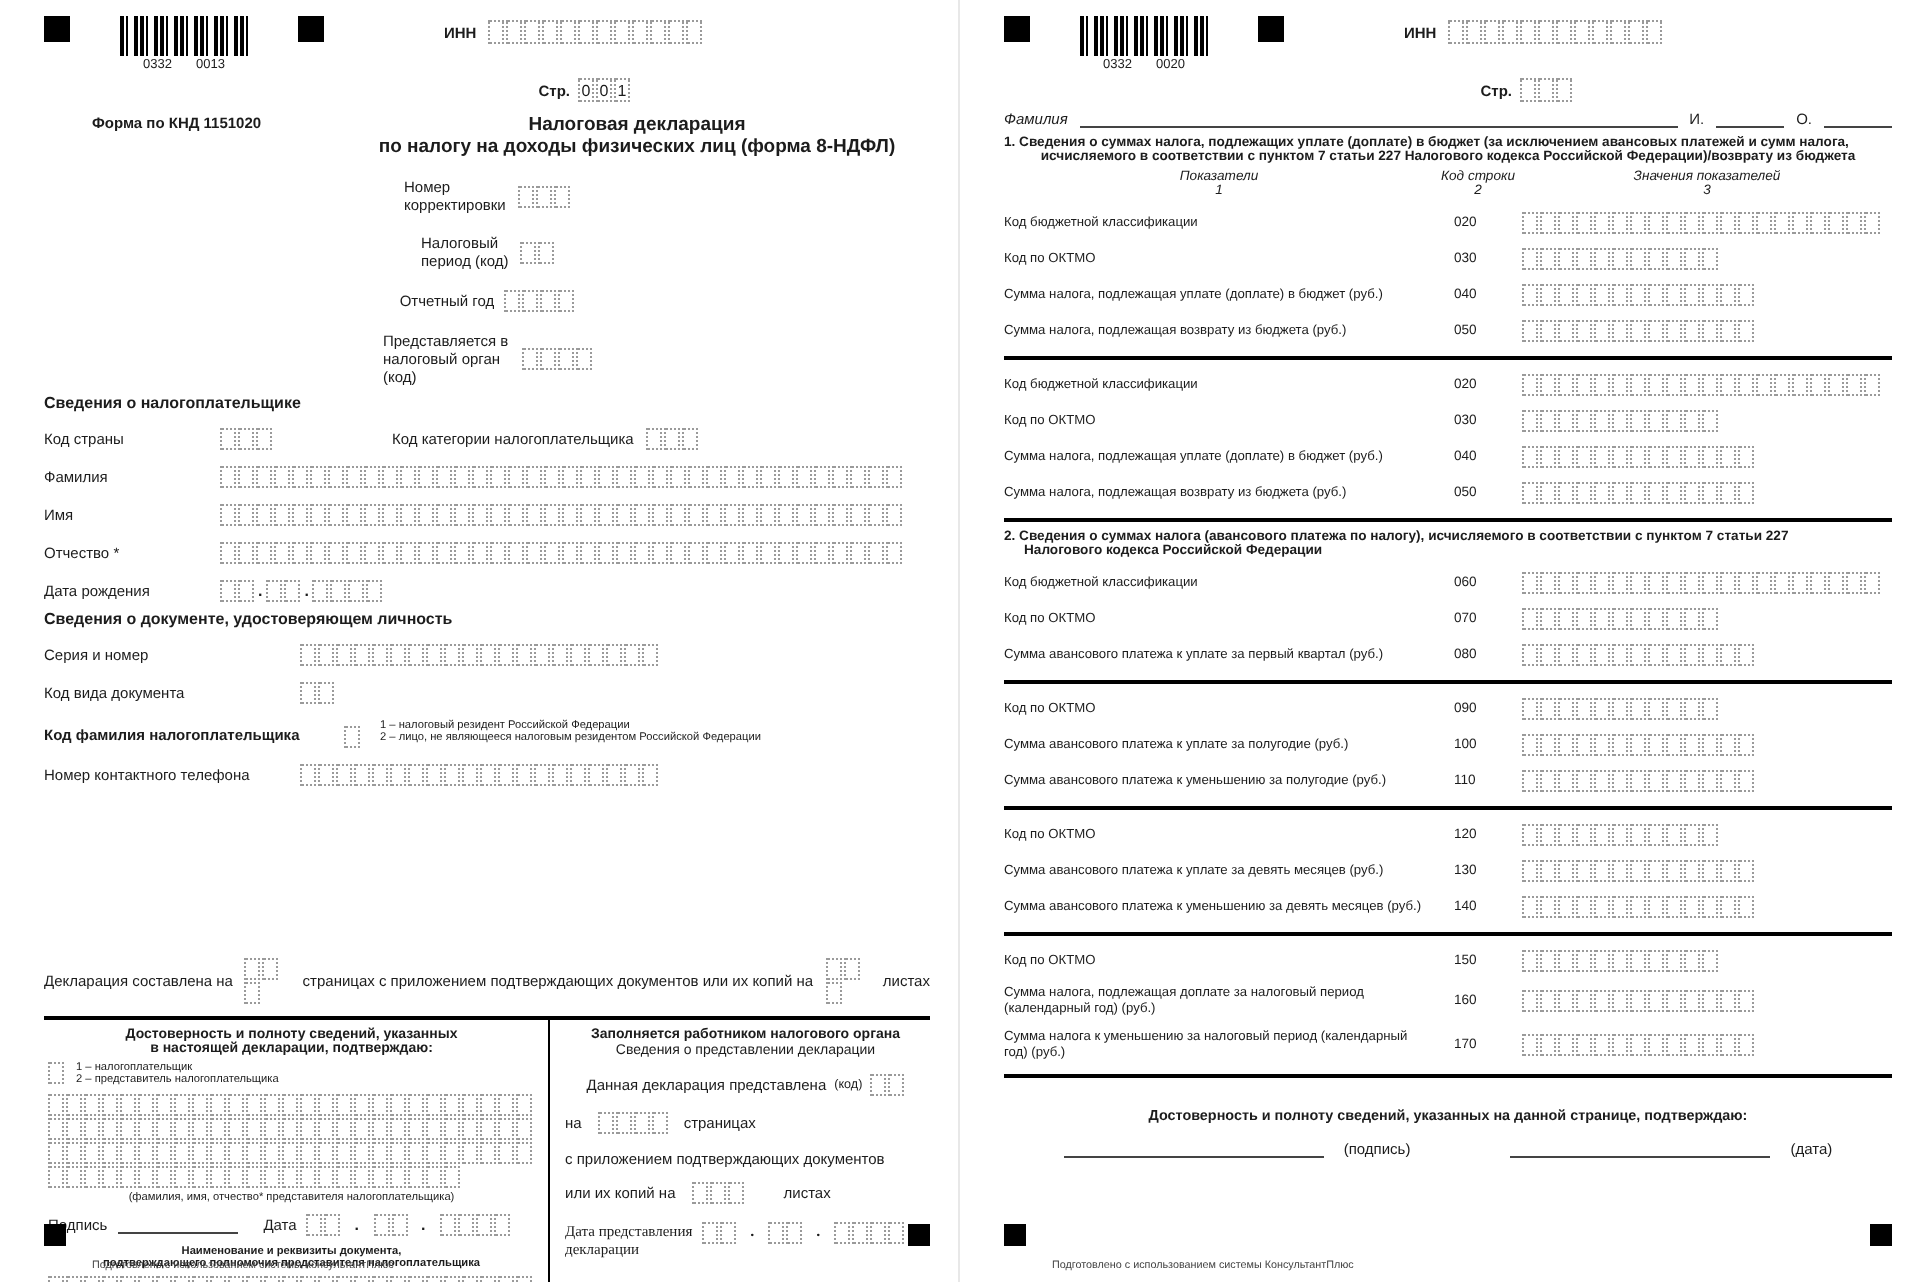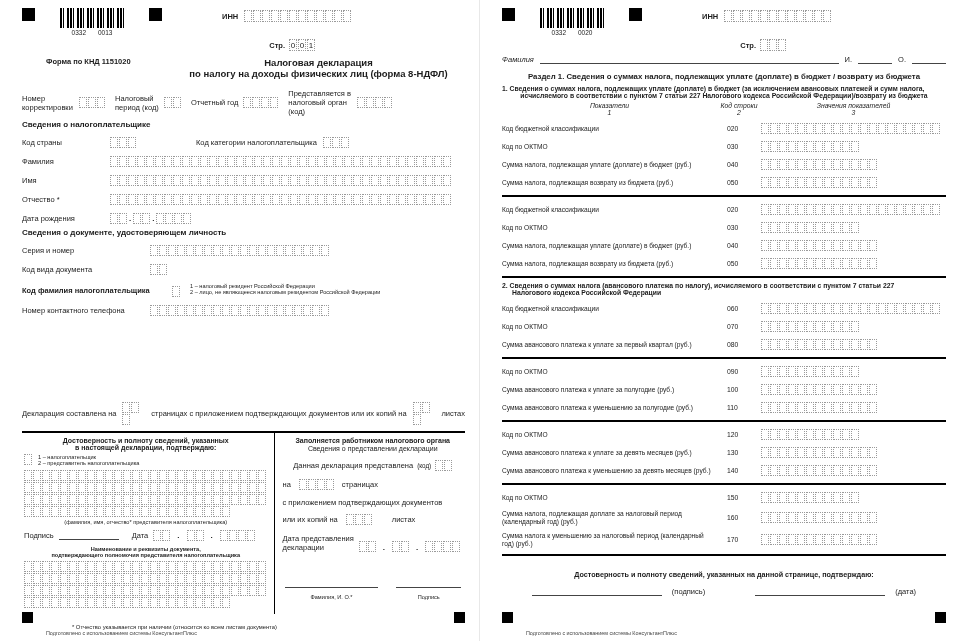--- a/index.html
+++ b/index.html
@@ -105,21 +105,21 @@
     </div>
 
     <div style="display:flex; margin-top:6px;">
       <div class="lbl bold" style="width:150px; padding-left:24px;">Форма по КНД 1151020</div>
       <div style="flex:1; text-align:center;">
         <div class="bold" style="font-size:9.5px;">Налоговая декларация</div>
         <div class="bold" style="font-size:9.5px;">по налогу на доходы физических лиц (форма 8-НДФЛ)</div>
       </div>
     </div>
 
-    <div class="frow" style="gap:10px; margin-top:10px;">
+    <div class="frow" style="gap:10px; margin-top:10px;flex-direction:column;">
       <span class="fieldgroup">
         <span class="lbl" style="width:52px;">Номер корректировки</span>
         <span class="cells">
             <span class="c"></span>
             <span class="c"></span>
             <span class="c"></span>
           </span>
       </span>
       <span class="fieldgroup">
         <span class="lbl" style="width:44px;">Налоговый период (код)</span>
@@ -677,21 +677,21 @@
         <div class="lbl" style="margin-top:8px;">с приложением подтверждающих документов</div>
         <div style="display:flex; align-items:center; gap:8px; margin-top:7px;">
           <span class="lbl">или их копий на</span>
           <span class="cells">
               <span class="c"></span>
               <span class="c"></span>
               <span class="c"></span>
             </span>
           <span class="lbl" style="margin-left:12px;">листах</span>
         </div>
-        <div style="display:flex; align-items:flex-end; gap:5px; margin-top:9px;">
+        <div style="display:flex; align-items:flex-start; gap:5px; margin-top:9px;font-family:Liberation Serif, serif;">
           <span>
             <div class="lbl">Дата представления</div>
             <div class="lbl">декларации</div>
           </span>
           <span class="cells">
               <span class="c"></span>
               <span class="c"></span>
             </span>
             <span class="dot">.</span>
           <span class="cells">
@@ -768,21 +768,20 @@
 
     <div style="display:flex; align-items:flex-end; gap:6px; margin-top:4px;">
       <span class="lbl ital">Фамилия</span>
       <span class="sigline" style="flex:1;"></span>
       <span class="lbl">И.</span>
       <span class="sigline" style="width:34px;"></span>
       <span class="lbl">О.</span>
       <span class="sigline" style="width:34px;"></span>
     </div>
 
-    <div class="center bold" style="font-size:7.8px; margin-top:8px;">Раздел 1. Сведения о суммах налога, подлежащих уплате (доплате) в бюджет / возврату из бюджета</div>
     <div class="bold" style="font-size:6.8px; margin-top:4px;">1. Сведения о суммах налога, подлежащих уплате (доплате) в бюджет (за исключением авансовых платежей и сумм налога,</div>
     <div class="bold center" style="font-size:6.8px;">исчисляемого в соответствии с пунктом 7 статьи 227 Налогового кодекса Российской Федерации)/возврату из бюджета</div>
 
     <div class="thead">
       <span class="h1">
         <div>Показатели</div>
         <div>1</div>
       </span>
       <span class="h2">
         <div>Код строки</div>

